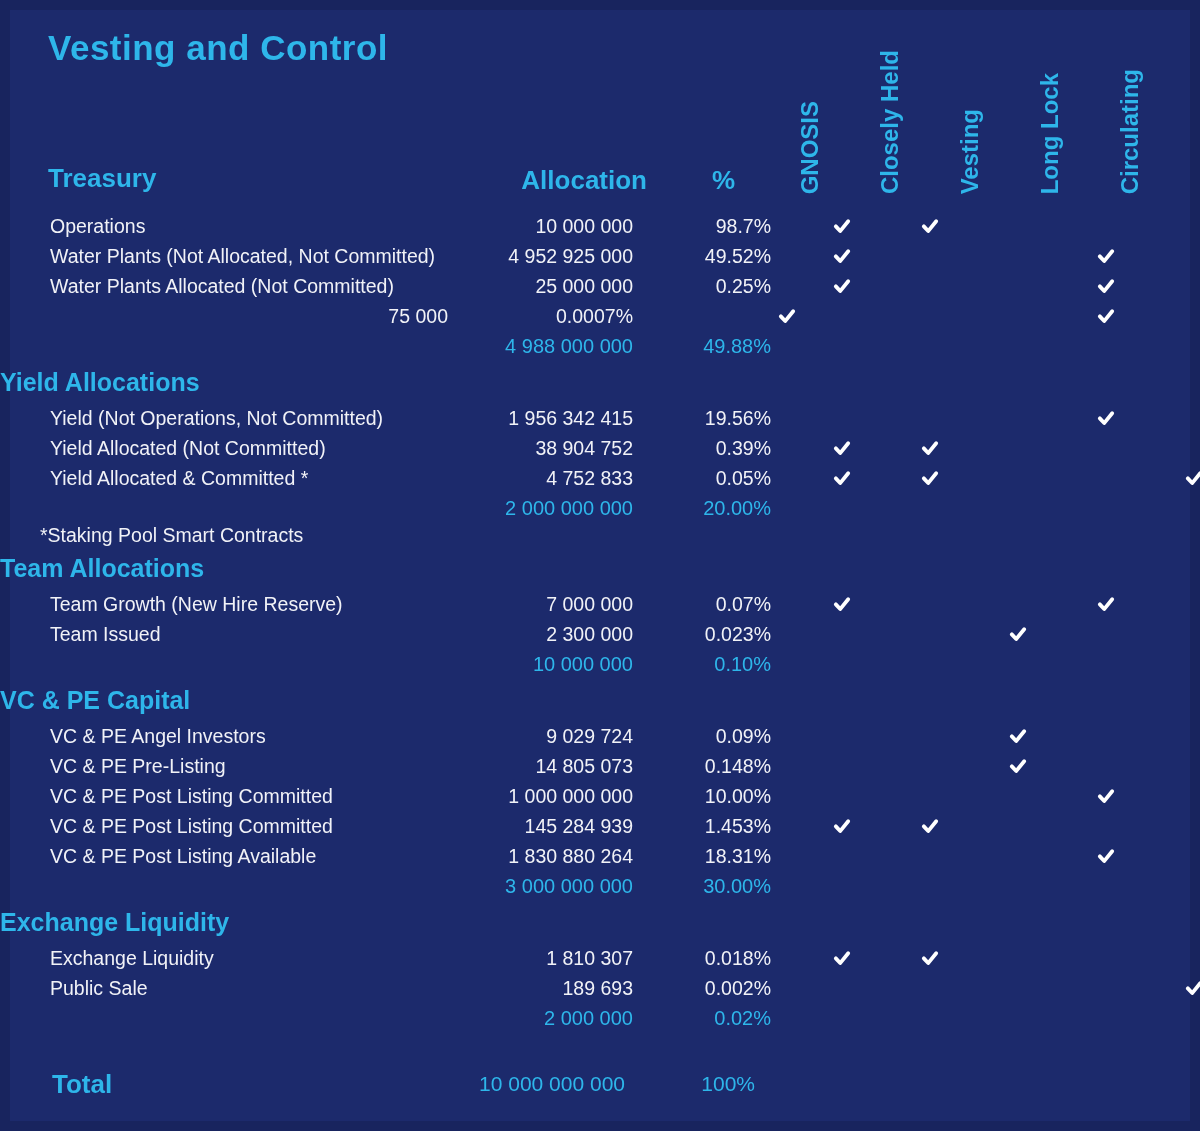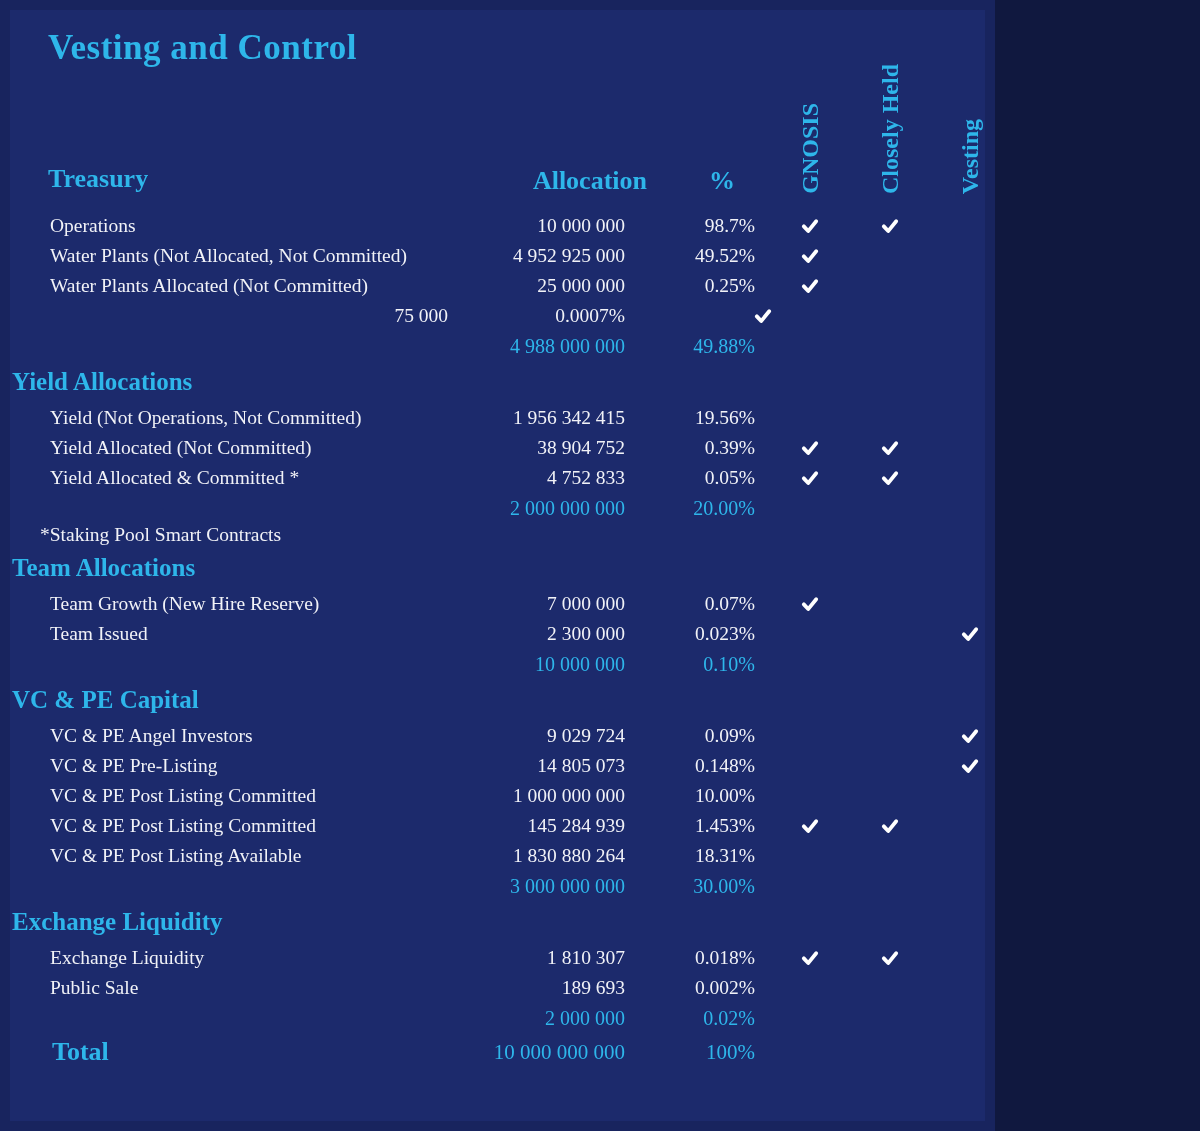--- a/index.html
+++ b/index.html
@@ -6,25 +6,25 @@
     --accent:#2eb6ea;
     --bg:#1c2a6c;
     --frame:#18245e;
     --text:#f1f2f7;
     --check:#ffffff;
   }
   html,body{margin:0;padding:0;}
   body{background:#10183f;}
   .page{
     position:relative;
-    width:995px;height:1131px;
+    width:1200px;height:1131px;
     background:var(--bg);
     box-shadow: inset 0 0 0 10px var(--frame);
     overflow:hidden;
-    font-family:Liberation Serif, serif;
+    font-family:Liberation Sans, sans-serif;
   }
   .title{
     position:absolute;top:28px;left:48px;
     font-size:35px;font-weight:bold;color:var(--accent);
     letter-spacing:.5px;white-space:nowrap;
   }
   .grid{
     display:grid;
     grid-template-columns:400px 177px 130px 15px repeat(5,80px);
     padding-left:48px;
@@ -32,33 +32,33 @@
   .header-grid{height:194px;align-items:end;margin-bottom:13px;padding-bottom:4px;}
   .col-head{font-size:26px;font-weight:bold;color:var(--accent);line-height:1.05;}
   .col-head-alloc{text-align:right;transform:translateX(22px);}
   .col-head-pct{text-align:right;transform:translateX(-20px);}
   .section-head{font-size:26px;font-weight:bold;color:var(--accent);}
   .vertical-head{
     writing-mode:vertical-rl;transform:rotate(180deg);
     font-size:24px;font-weight:bold;color:var(--accent);
     justify-self:center;line-height:1;white-space:nowrap;
   }
-  .row{height:30px;align-items:center;}
+  .row{height:30px;align-items:center;gap:8px;}
   .c-label{font-size:19.5px;color:var(--text);white-space:nowrap;padding-left:2px;}
   .c-alloc,.c-pct{font-size:19.5px;color:var(--text);text-align:right;white-space:nowrap;}
   .subtotal .c-alloc,.subtotal .c-pct{color:var(--accent);font-size:20px;}
   .section-row{
     height:42px;display:flex;align-items:center;
-    font-size:25px;font-weight:bold;color:var(--accent);margin-left:12px;
+    font-size:25px;font-weight:bold;color:var(--accent);
   }
   .footnote-row{height:24px;display:flex;align-items:center;padding-left:40px;
     font-size:19.5px;color:var(--text);}
   .c-check{justify-self:center;display:flex;align-items:center;justify-content:center;height:100%;}
   .check{display:flex;align-items:center;justify-content:center;}
-  .total-row{margin-top:0;height:38px;align-items:center;}
+  .total-row{margin-top:32px;height:38px;align-items:center;}
   .total-row .c-label{font-size:26px;font-weight:bold;color:var(--accent);padding-left:4px;}
   .total-row .c-alloc,.total-row .c-pct{color:var(--accent);font-size:21px;}
 </style>
 </head>
 <body>
 
 <div class="page">
 
   <div class="title">Vesting and Control</div>
 

